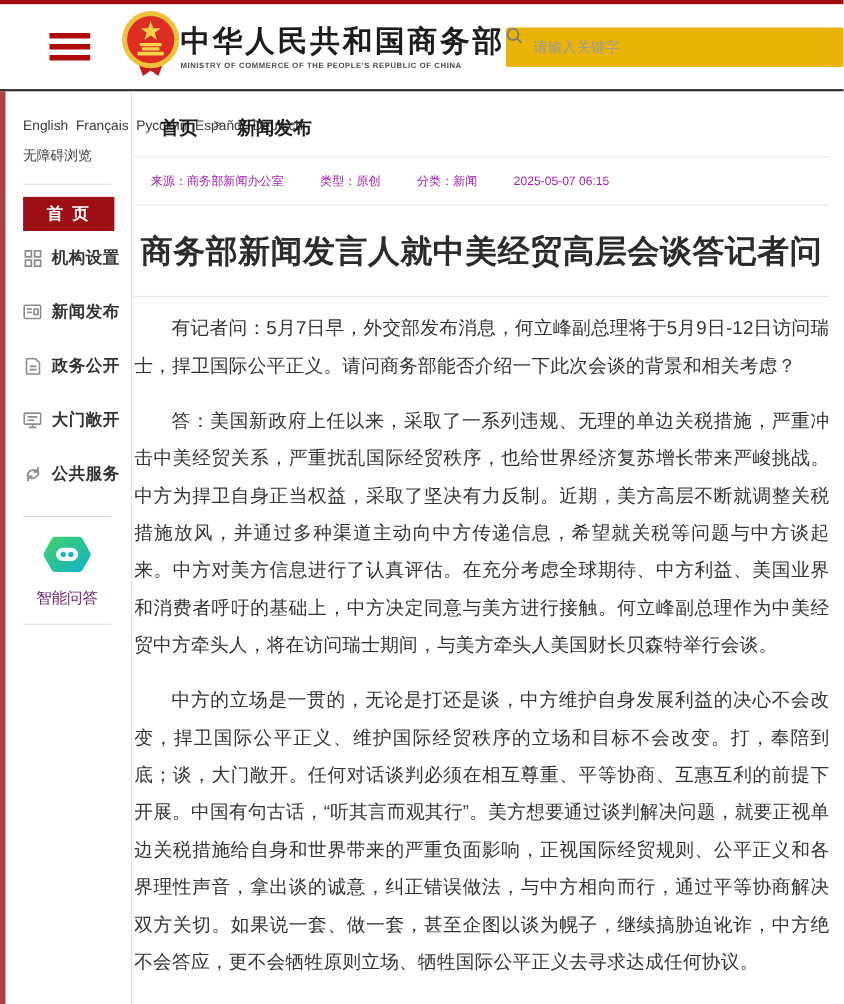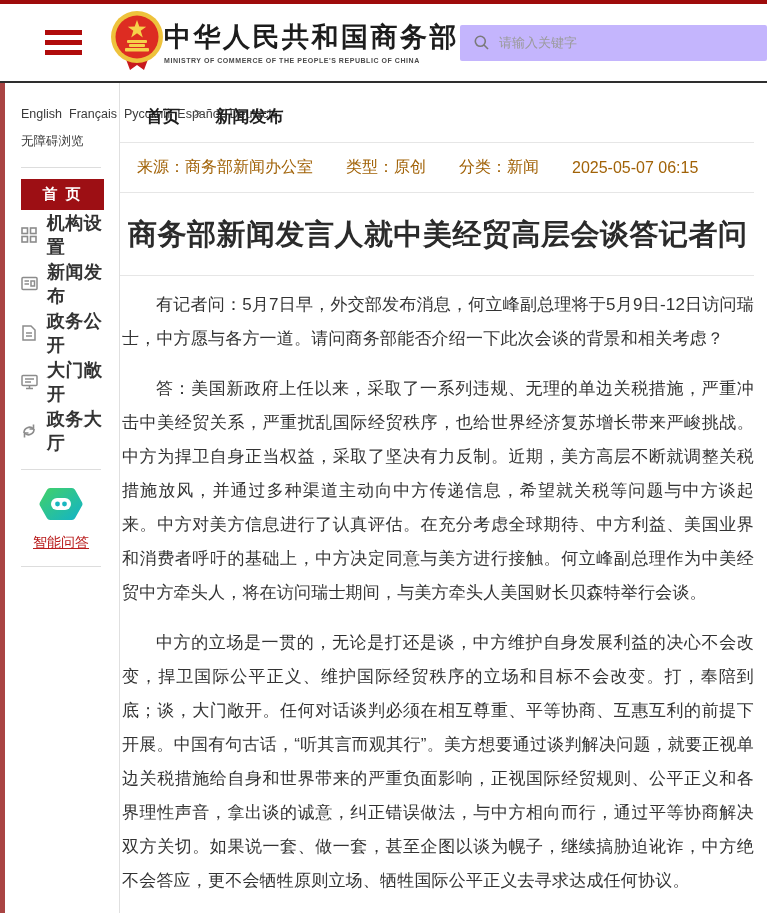--- a/index.html
+++ b/index.html
@@ -11,54 +11,54 @@
   .header { height:79px; display:flex; align-items:center; border-bottom:2px solid #2e2e2e; background:#fff; }
   .hamburger { margin-left:45px; width:37px; cursor:pointer; }
   .hamburger .bar { height:5px; background:#b00c0c; margin:5px 0; }
 
   .emblem { margin-left:28px; flex:0 0 auto; }
 
   .titleblock { }
   .site-title { font-size:27px; font-weight:bold; color:#1c1c1c; letter-spacing:2.5px; line-height:30px; }
   .site-subtitle { font-size:7px; color:#4a4a4a; letter-spacing:0.55px; margin-top:5px; font-weight:bold; }
 
-  .searchbox { margin-left:auto; width:307px; height:36px; background:#c4b5fd; border-radius:2px;
-               display:flex; align-items:center; padding-left:14px; }
+  .searchbox { margin-left:auto; width:307px; height:36px; background:#eab308; border-radius:2px;
+               display:flex; }
   .searchbox svg { flex:0 0 auto; }
   .searchbox input { border:none; background:transparent; outline:none; margin-left:10px;
                      font-size:13px; color:#333; width:230px; font-family:inherit; }
   .searchbox input::placeholder { color:#9a9a9a; }
 
   .page-body { display:flex; min-height:828px; position:relative; }
   .red-strip { position:absolute; left:0; top:0; bottom:0; width:5px; background:#a94443; }
 
   .sidebar { width:120px; border-right:1px solid #e0e0e0; padding:18px 0 0 21px; flex:0 0 auto; }
   .lang-list { width:84px; font-size:12.5px; color:#3a3a3a; line-height:27px; }
   .lang-list span { margin-right:7px; cursor:pointer; white-space:nowrap; }
   .side-divider { width:80px; height:1px; background:#ddd; margin:12px 0 0 0; }
 
   .home-btn { margin-top:11px; width:83px; height:31px; background:#9d0f14; color:#fff;
               font-size:15px; font-weight:bold; display:flex; align-items:center; justify-content:center;
               letter-spacing:2px; cursor:pointer; }
   .nav-item { display:flex; align-items:center; height:49px; cursor:pointer; }
   .nav-item .nicon { width:17px; height:17px; margin-right:9px; display:flex; align-items:center; justify-content:center; }
-  .nav-item .nlabel { font-size:18px; font-weight:bold; color:#333; letter-spacing:0.5px; }
+  .nav-item .nlabel { font-size:15px; font-weight:bold; color:#333; letter-spacing:0.5px; }
 
   .smartqa { margin:16px 0 0 0; width:80px; text-align:center; cursor:pointer; }
-  .smartqa .qlabel { font-size:14px; color:#b91c1c; margin-top:8px;text-decoration:underline; }
+  .smartqa .qlabel { font-size:14px; color:#701a75; margin-top:8px; }
   .side-divider2 { width:80px; height:1px; background:#ddd; margin:14px 0 0 0; }
 
   .main { flex:1 1 auto; padding:0 13px 0 0; }
   .breadcrumb { display:flex; align-items:flex-start; padding:22px 0 14px 26px; }
   .bc-home { font-size:17px; font-weight:bold; color:#1e1e1e; cursor:pointer; }
   .bc-sep { font-size:13px; color:#555; margin:0 14px; }
   .bc-current { font-size:17px; font-weight:bold; color:#1e1e1e; cursor:pointer; }
   .hr { height:1px; background:#e6e6e6; }
 
-  .meta-row { display:flex; align-items:center; padding:14px 0 14px 17px; font-size:16px; color:#a16207; }
+  .meta-row { display:flex; align-items:center; padding:14px 0 14px 17px; font-size:11px; color:#a21caf; }
   .meta-row span { margin-right:33px; }
 
   .article-title { font-size:29px; font-weight:bold; color:#2b2b2b; padding:22px 0 20px 8px; letter-spacing:0.5px; }
 
   .article-body { padding:12px 0 0 2px; }
   .article-body p { font-size:17px; color:#333; line-height:34px; text-align:justify;
                     text-indent:2em; margin-bottom:16px; letter-spacing:0.2px; }
 </style>
 </head>
 <body>
@@ -161,21 +161,21 @@
 
     <div class="nav-item">
       <span class="nicon">
         <svg width="16" height="16" viewBox="0 0 16 16" fill="none" stroke="#8c8c8c" stroke-width="1.6">
           <path d="M3 10 a5.5 5.5 0 0 1 9.5 -4"></path>
           <path d="M13 6 a5.5 5.5 0 0 1 -9.5 4"></path>
           <polyline points="12.5,1.5 12.5,6 8.5,6" fill="none"></polyline>
           <polyline points="3.5,14.5 3.5,10 7.5,10" fill="none"></polyline>
         </svg>
       </span>
-      <span class="nlabel">政务大厅</span>
+      <span class="nlabel">公共服务</span>
     </div>
 
     <div class="side-divider2"></div>
 
     <div class="smartqa">
       <svg width="46" height="36" viewBox="0 0 46 36">
         <defs>
           <linearGradient id="qagrad" x1="0" y1="0" x2="1" y2="1">
             <stop offset="0" stop-color="#43d167"></stop>
             <stop offset="1" stop-color="#12b3c9"></stop>
@@ -205,19 +205,19 @@
       <span>类型：原创</span>
       <span>分类：新闻</span>
       <span>2025-05-07 06:15</span>
     </div>
     <div class="hr"></div>
 
     <h1 class="article-title">商务部新闻发言人就中美经贸高层会谈答记者问</h1>
     <div class="hr"></div>
 
     <div class="article-body">
-      <p>有记者问：5月7日早，外交部发布消息，何立峰副总理将于5月9日-12日访问瑞士，中方愿与各方一道。请问商务部能否介绍一下此次会谈的背景和相关考虑？</p>
+      <p>有记者问：5月7日早，外交部发布消息，何立峰副总理将于5月9日-12日访问瑞士，捍卫国际公平正义。请问商务部能否介绍一下此次会谈的背景和相关考虑？</p>
       <p>答：美国新政府上任以来，采取了一系列违规、无理的单边关税措施，严重冲击中美经贸关系，严重扰乱国际经贸秩序，也给世界经济复苏增长带来严峻挑战。中方为捍卫自身正当权益，采取了坚决有力反制。近期，美方高层不断就调整关税措施放风，并通过多种渠道主动向中方传递信息，希望就关税等问题与中方谈起来。中方对美方信息进行了认真评估。在充分考虑全球期待、中方利益、美国业界和消费者呼吁的基础上，中方决定同意与美方进行接触。何立峰副总理作为中美经贸中方牵头人，将在访问瑞士期间，与美方牵头人美国财长贝森特举行会谈。</p>
       <p>中方的立场是一贯的，无论是打还是谈，中方维护自身发展利益的决心不会改变，捍卫国际公平正义、维护国际经贸秩序的立场和目标不会改变。打，奉陪到底；谈，大门敞开。任何对话谈判必须在相互尊重、平等协商、互惠互利的前提下开展。中国有句古话，“听其言而观其行”。美方想要通过谈判解决问题，就要正视单边关税措施给自身和世界带来的严重负面影响，正视国际经贸规则、公平正义和各界理性声音，拿出谈的诚意，纠正错误做法，与中方相向而行，通过平等协商解决双方关切。如果说一套、做一套，甚至企图以谈为幌子，继续搞胁迫讹诈，中方绝不会答应，更不会牺牲原则立场、牺牲国际公平正义去寻求达成任何协议。</p>
       <p>中方注意到，一些经济体也正在与美方进行谈判。需要强调的是，绥靖换不来和平，妥协得不到尊重，坚持原则立场、坚持公平正义，才是维护自身利益的正确之道。无论国际风云如何变幻，中方将始终坚定不移扩大开放，坚定不移维护以世贸组织为核心的多边贸易体制，坚定不移与世界各国共享发展机遇。中方愿与各方一道，不断深化互利合作，加强沟通协调，共同抵制单边保护主义和霸权霸凌行径，共同维护自由贸易和多边主义，推动建设普惠包容的经济全球化。</p>
     </div>
   </div>
 </div>
 
 </body></html>

